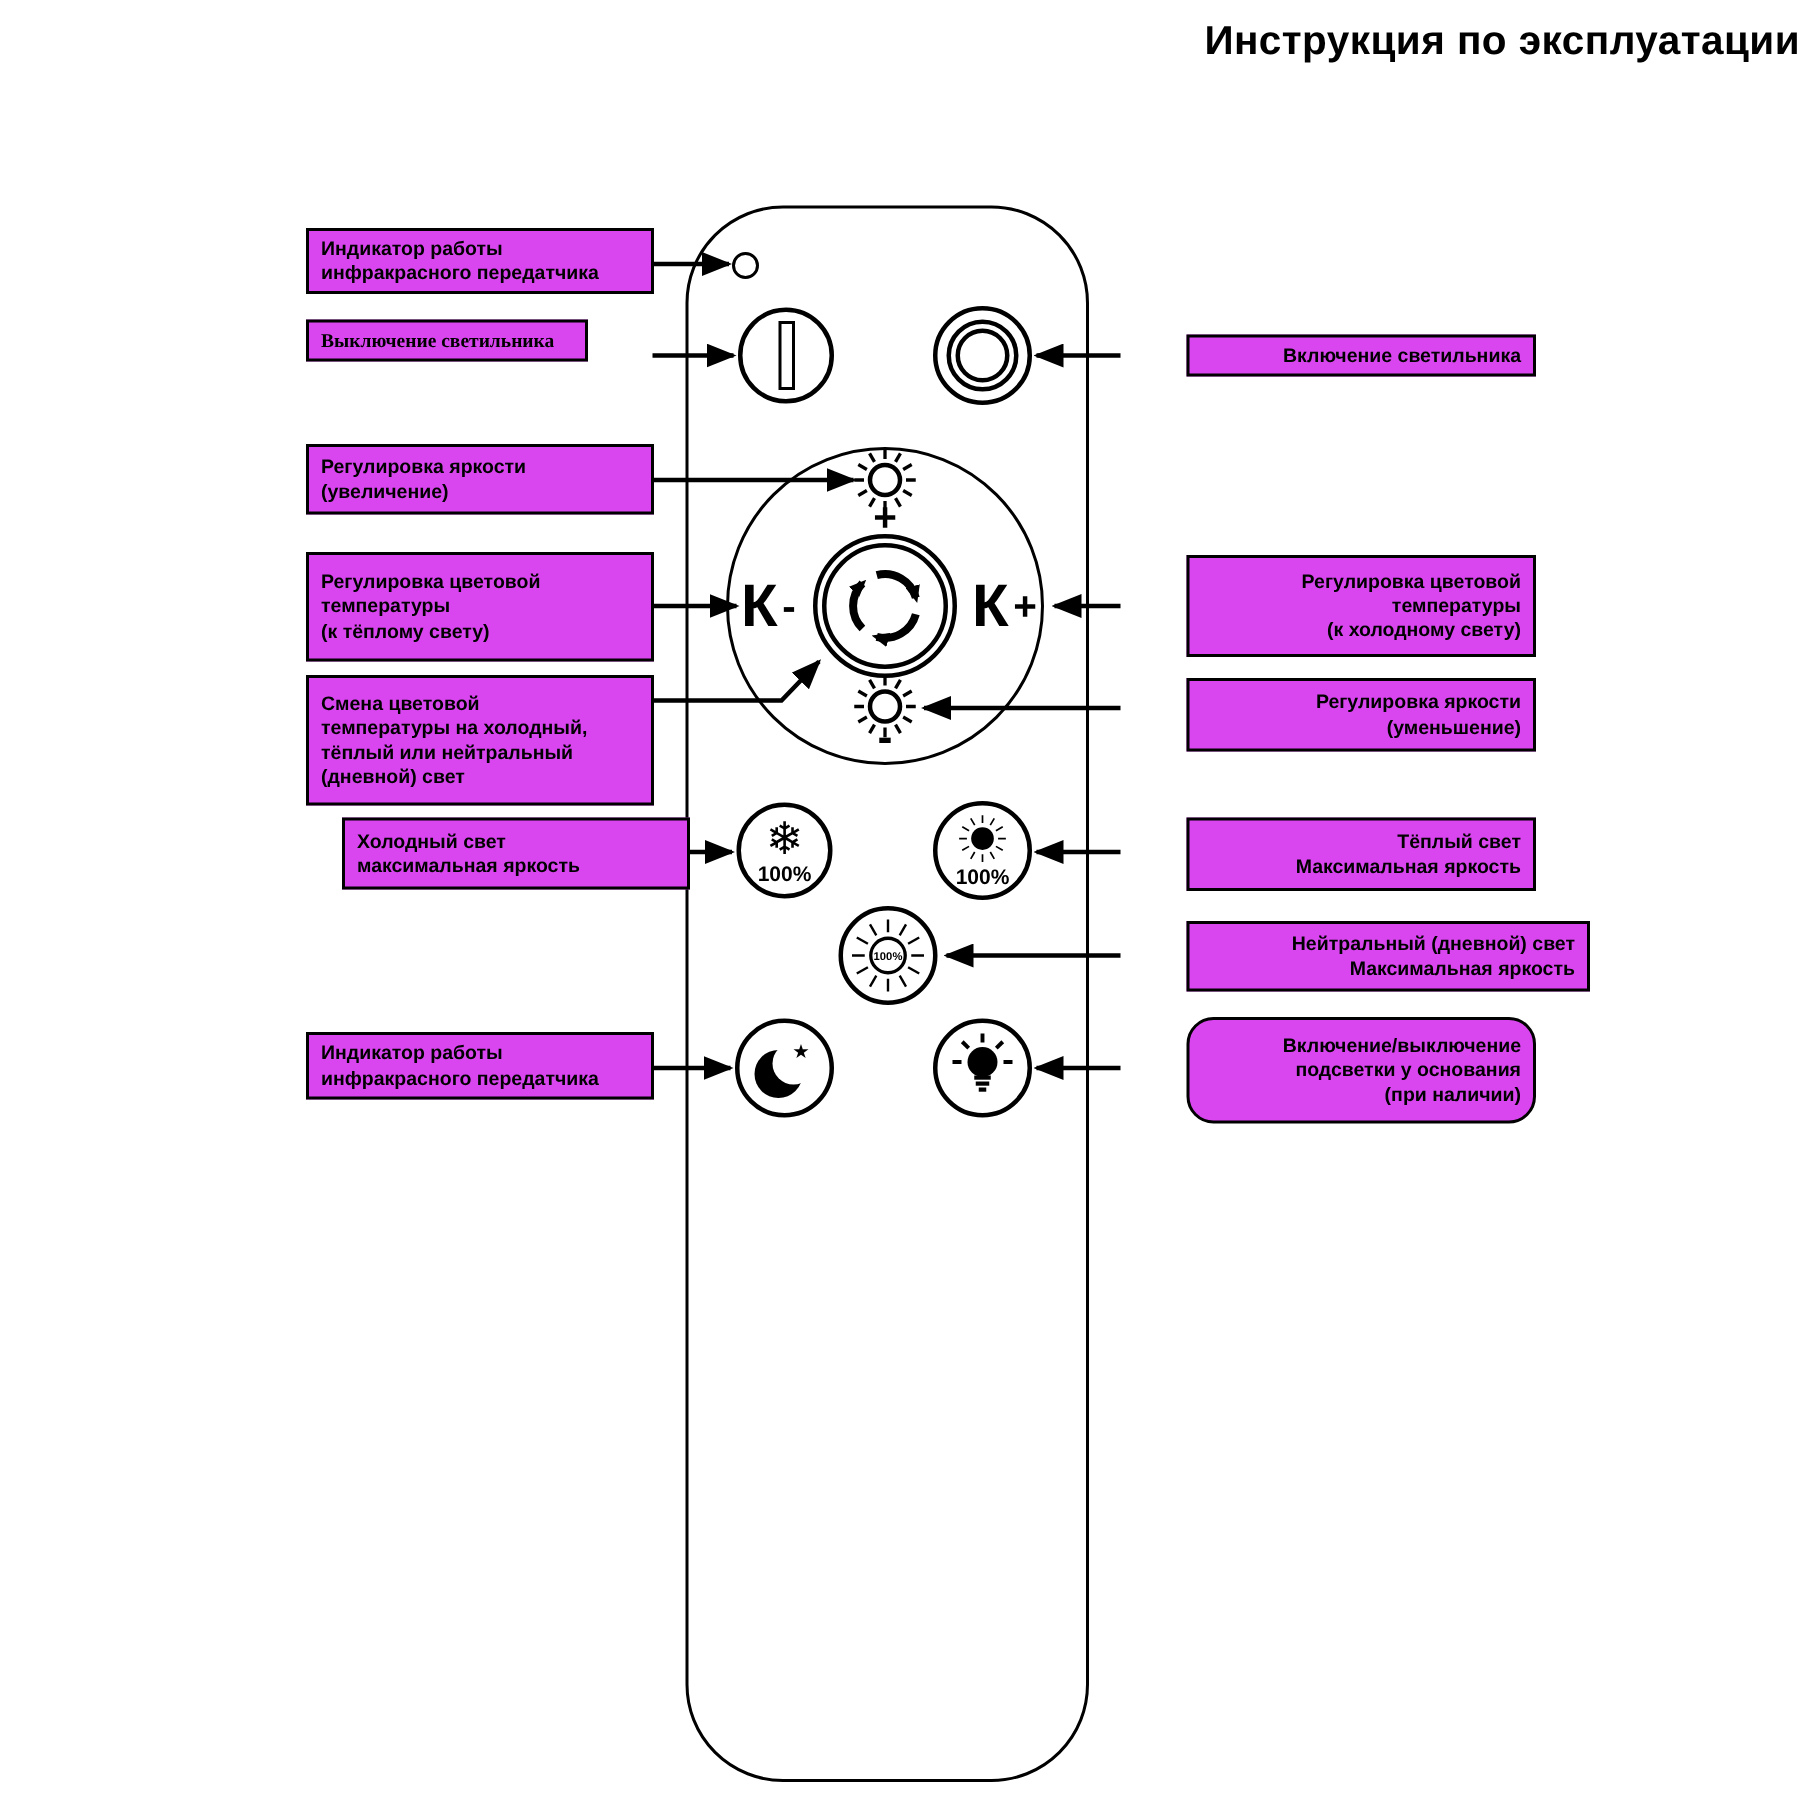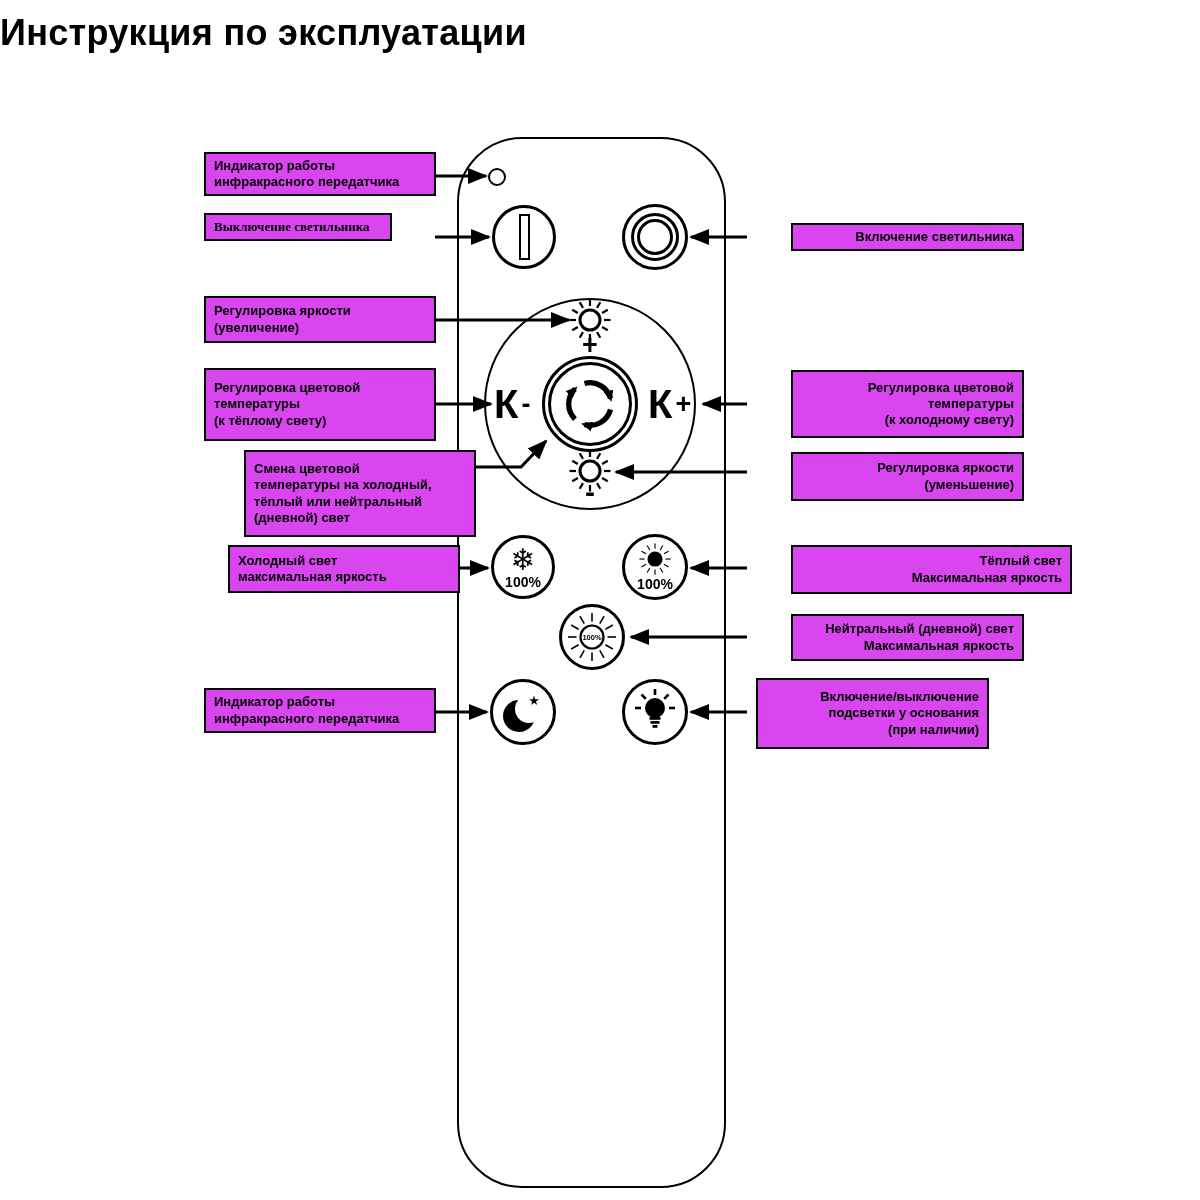--- a/index.html
+++ b/index.html
@@ -1,22 +1,22 @@
 <!DOCTYPE html>
 <html><head>
 <meta charset="utf-8">
 <style>
   html,body{margin:0;padding:0;background:#ffffff;}
   #canvas{
     position:relative;width:1200px;height:1200px;background:#ffffff;
     font-family:"Liberation Sans","DejaVu Sans",sans-serif;color:#000;
     overflow:hidden;
   }
-  .page-title{position:absolute;top:12px;left:0;width:100%;text-align:left;
-    font-size:36px;font-weight:bold;letter-spacing:.3px;}
+  .page-title{position:absolute;top:12px;left:0;width:100%;text-align:right;
+    font-size:27px;font-weight:bold;letter-spacing:.3px;}
   .page-subtitle{position:absolute;top:72px;left:0;width:100%;text-align:center;
     font-size:19px;font-weight:bold;}
   .remote{position:absolute;left:457px;top:137px;width:269px;height:1051px;
     border:2.5px solid #000;border-radius:65px;background:#fff;box-sizing:border-box;z-index:1;}
   .circle-btn{position:absolute;border:3px solid #000;border-radius:50%;background:#fff;
     box-sizing:border-box;display:flex;align-items:center;justify-content:center;z-index:4;}
   .ring{border:3px solid #000;border-radius:50%;box-sizing:border-box;
     display:flex;align-items:center;justify-content:center;}
   .wheel{position:absolute;left:484px;top:298px;width:212px;height:212px;
     border:2.5px solid #000;border-radius:50%;box-sizing:border-box;background:#fff;z-index:2;}
@@ -215,36 +215,36 @@
   </svg>
 
   <div class="box" style="left:204px;top:152px;width:232px;height:44px;">Индикатор работы
 инфракрасного передатчика</div>
   <div class="box" style="left:204px;top:213px;width:188px;height:28px;font-family:Liberation Serif, serif;">Выключение светильника</div>
   <div class="box" style="left:204px;top:296px;width:232px;height:47px;">Регулировка яркости
 (увеличение)</div>
   <div class="box" style="left:204px;top:368px;width:232px;height:73px;">Регулировка цветовой
 температуры
 (к тёплому свету)</div>
-  <div class="box" style="left:204px;top:450px;width:232px;height:87px;margin-left:40px;">Смена цветовой
+  <div class="box" style="left:204px;top:450px;width:232px;height:87px;">Смена цветовой
 температуры на холодный,
 тёплый или нейтральный
 (дневной) свет</div>
   <div class="box" style="left:204px;top:545px;width:232px;height:48px;margin-left:24px;">Холодный свет
 максимальная яркость</div>
   <div class="box" style="left:204px;top:688px;width:232px;height:45px;">Индикатор работы
 инфракрасного передатчика</div>
 
   <div class="box right" style="left:747px;top:223px;width:233px;height:28px;">Включение светильника</div>
   <div class="box right" style="left:747px;top:370px;width:233px;height:68px;">Регулировка цветовой
 температуры
 (к холодному свету)</div>
   <div class="box right" style="left:747px;top:452px;width:233px;height:49px;">Регулировка яркости
 (уменьшение)</div>
-  <div class="box right" style="left:747px;top:545px;width:281px;height:49px;padding-left:48px;">Тёплый свет
+  <div class="box right" style="left:747px;top:545px;width:233px;height:49px;padding-left:48px;">Тёплый свет
 Максимальная яркость</div>
-  <div class="box right" style="left:747px;top:614px;width:233px;height:47px;">Нейтральный (дневной) свет
+  <div class="box right" style="left:747px;top:614px;width:269px;height:47px;">Нейтральный (дневной) свет
 Максимальная яркость</div>
-  <div class="box right" style="left:712px;top:678px;width:233px;height:71px;">Включение/выключение
+  <div class="box right" style="left:747px;top:678px;width:233px;height:71px;border-radius:18px;">Включение/выключение
 подсветки у основания
 (при наличии)</div>
 
 </div>
 
 </body></html>

